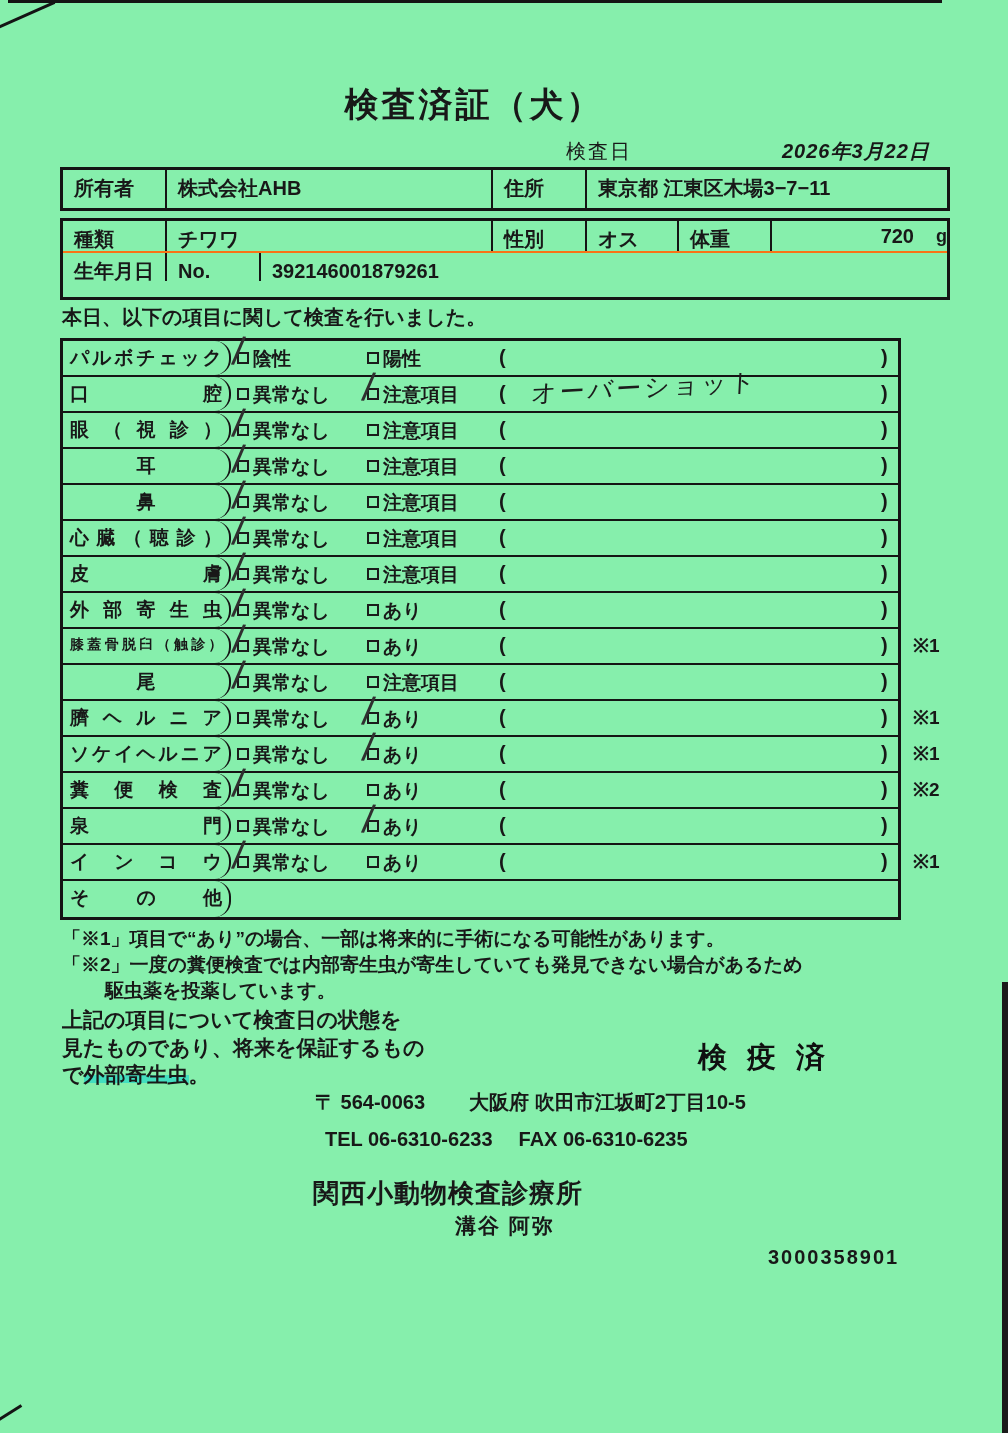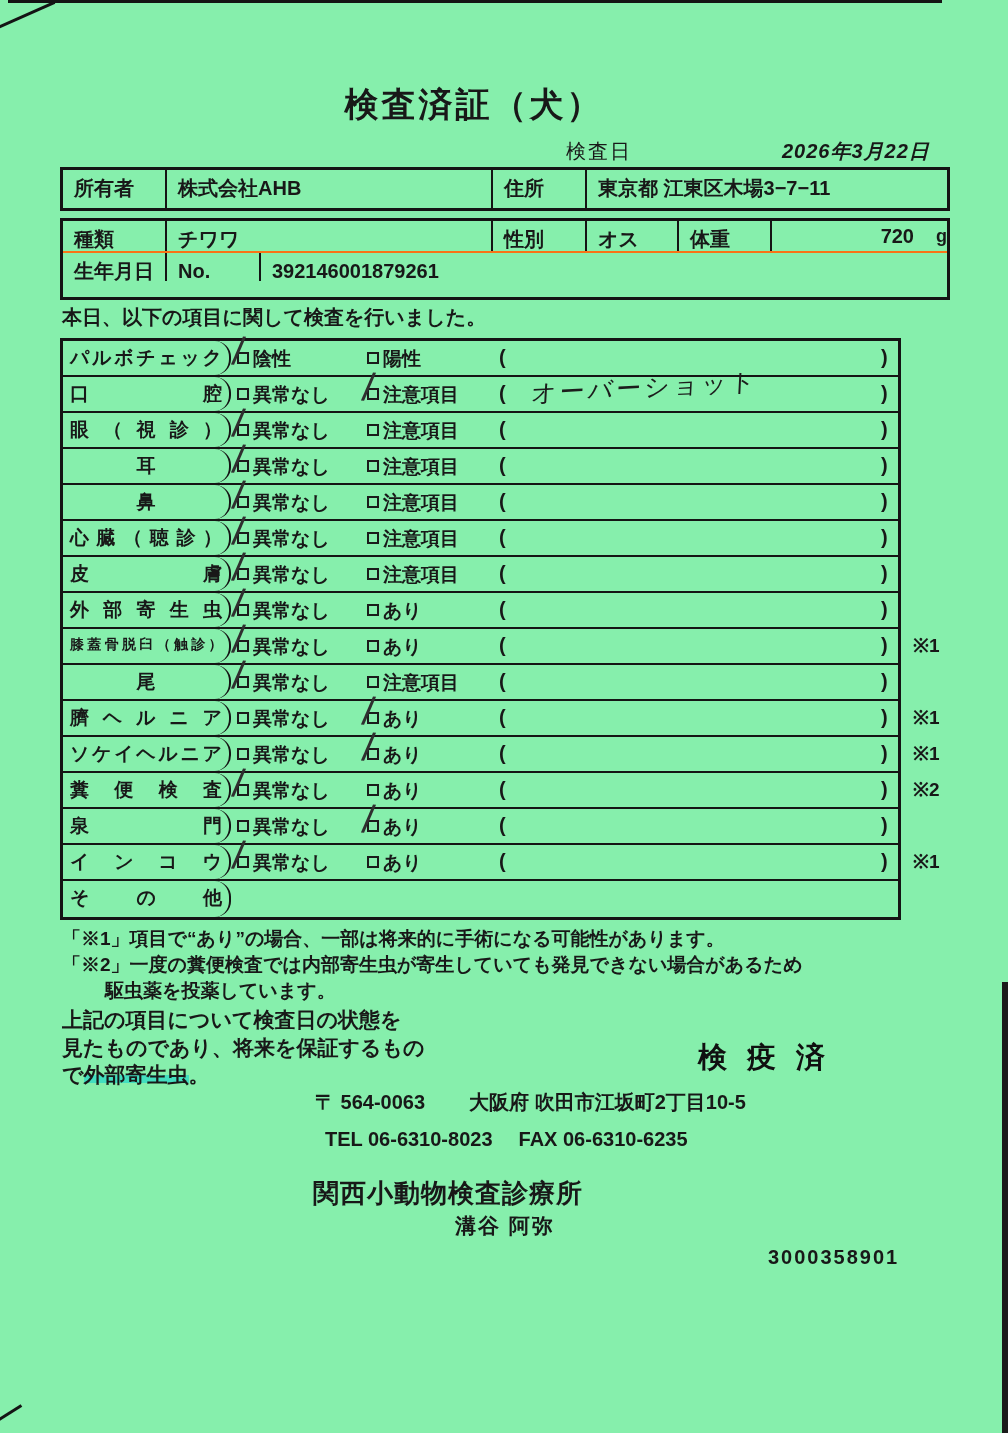--- a/index.html
+++ b/index.html
@@ -452,21 +452,21 @@
   </div>
 
   <div class="stamp">検 疫 済</div>
 
   <div class="addr-line">
     <span>〒 564-0063</span>
     <span>大阪府 吹田市江坂町2丁目10-5</span>
   </div>
 
   <div class="tel-line">
-    <span>TEL 06-6310-8023</span>
+    <span>TEL 06-6310-6233</span>
     <span>FAX 06-6310-6235</span>
   </div>
 
   <div class="clinic-name">関西小動物検査診療所</div>
   <div class="clinic-person">溝谷 阿弥</div>
   <div class="serial">3000358901</div>
 
 </div>
 
 </body></html>

